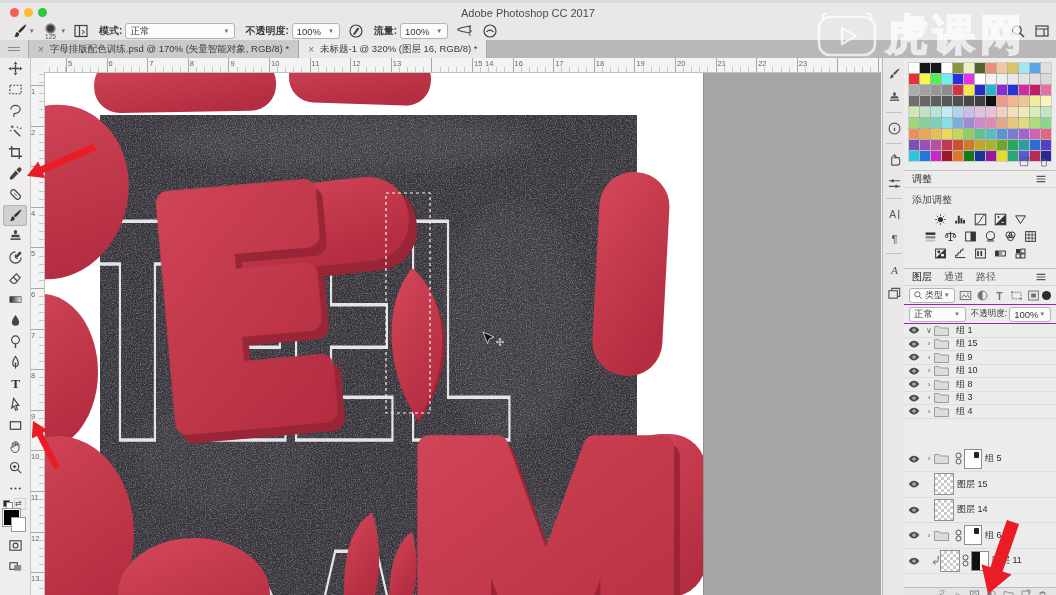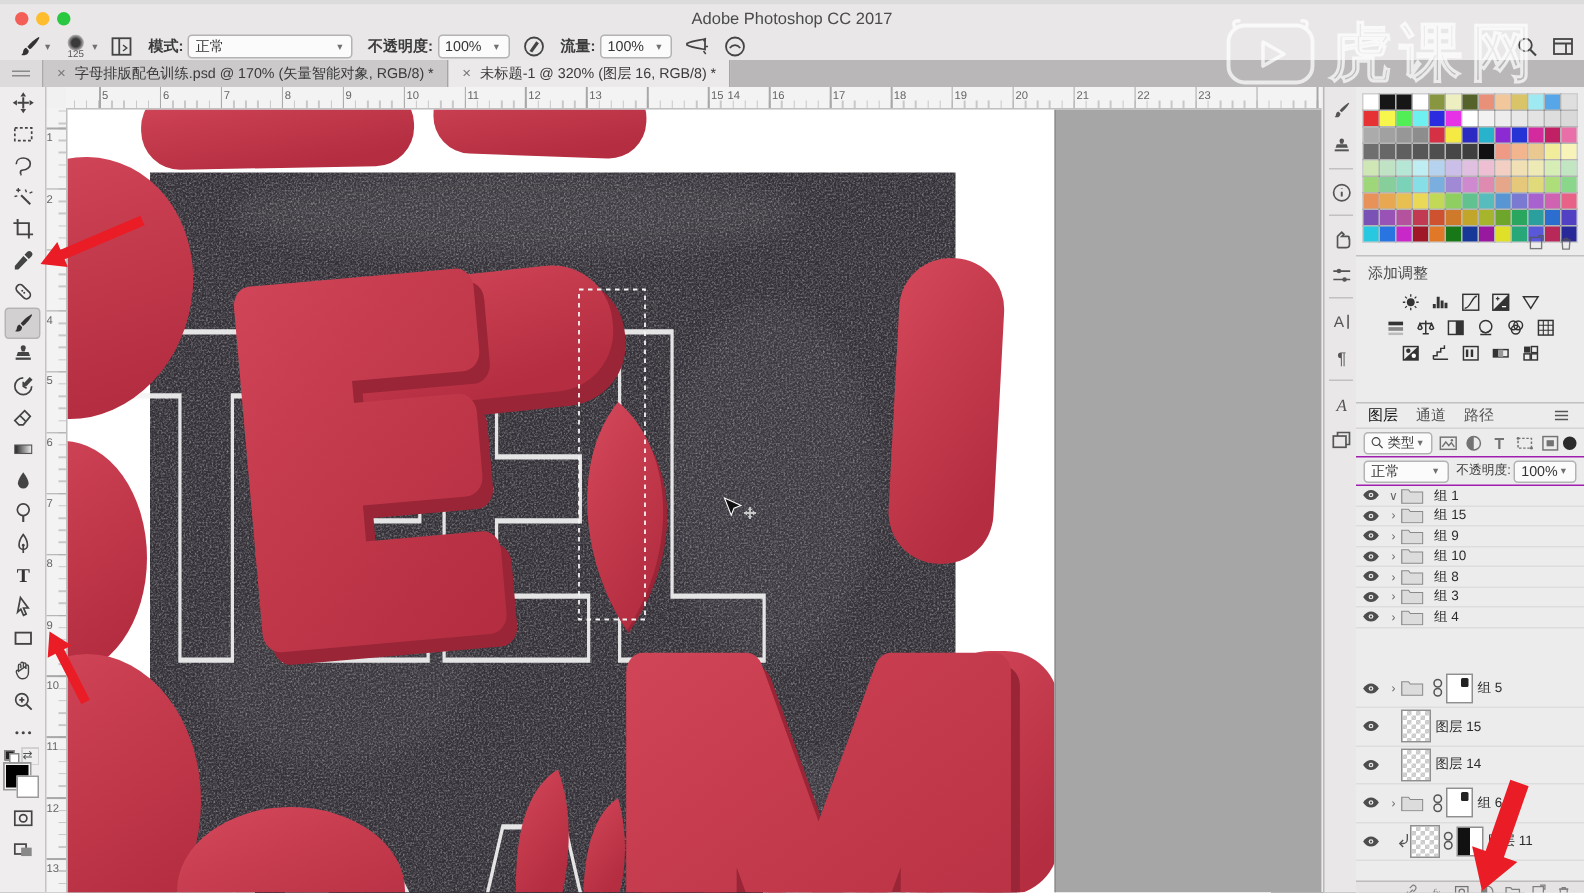--- a/index.html
+++ b/index.html
@@ -107,21 +107,21 @@
   .maskthumb.split{background:linear-gradient(to right,#111 0 50%,#fff 50%);}
   .linkico{width:7px;height:13px;flex:none;margin:0 2px;}
   .linkico svg{width:7px;height:13px;}
   .clipico{width:10px;height:11px;flex:none;margin-left:6px;}
   .clipico svg{width:10px;height:11px;}
   .layfoot{position:absolute;left:0;bottom:0;width:152px;height:8px;background:#e5e3e4;border-top:1px solid #bdbbbc;display:flex;align-items:flex-start;justify-content:flex-end;gap:6px;padding:1px 8px 0 0;box-sizing:border-box;overflow:hidden;}
   .layfoot .icon14{width:11px;height:11px;opacity:.7;}
   
   .wm{position:absolute;left:816px;top:12px;display:flex;align-items:center;gap:8px;opacity:.8;z-index:50;pointer-events:none;}
   .wm-logo{width:62px;height:46px;}
-  .wm-text{font-size:42px;font-weight:normal;letter-spacing:5px;color:transparent;-webkit-text-stroke:2px rgba(255,255,255,.9);line-height:1;}
+  .wm-text{font-size:42px;font-weight:bold;letter-spacing:5px;color:transparent;-webkit-text-stroke:2px rgba(255,255,255,.9);line-height:1;}
   
   .arrows{position:absolute;left:0;top:0;width:1056px;height:595px;z-index:60;pointer-events:none;}
 </style>
 </head>
 <body>
 
 <div class="app">
 
   <div class="menusliver"></div>
   <div class="titlebar">
@@ -659,20 +659,26 @@
               <path d="M10.5 3V1.5h4V5.5H13" stroke="#555"></path>
             </svg></span>
         <span class="icon14"><svg viewBox="0 0 16 16" fill="none" stroke="#444" stroke-width="1.2">
               <path d="M4.5 5.5h7l-.6 8h-5.8z" stroke="#555"></path>
               <path d="M3.5 5.5h9M6.5 5.5V4h3v1.5" stroke="#555"></path>
             </svg></span>
       </div>
     </div>
 
     <div class="adjpanel">
+      <div class="phead">
+        <span>调整</span>
+        <span class="icon14 menu"><svg viewBox="0 0 16 16" fill="none" stroke="#444" stroke-width="1.2">
+              <path d="M3 5h10M3 8h10M3 11h10" stroke="#555"></path>
+            </svg></span>
+      </div>
       <div class="addlabel">添加调整</div>
       <div>
           <div class="adjrow">
             <div class="icon14"><svg viewBox="0 0 16 16" fill="none" stroke="#444" stroke-width="1.2">
                 <circle cx="8" cy="8" r="3.2" fill="#333" stroke="none"></circle>
                 <path d="M8 1.5v2M8 12.5v2M1.5 8h2M12.5 8h2M3.4 3.4l1.4 1.4M11.2 11.2l1.4 1.4M12.6 3.4l-1.4 1.4M4.8 11.2l-1.4 1.4" stroke="#333" stroke-width="1.1"></path>
               </svg></div>
             <div class="icon14"><svg viewBox="0 0 16 16" fill="none" stroke="#444" stroke-width="1.2">
                 <path d="M1.5 13V9.5h2.4V13zm3.2 0V3.5h2.4V13zm3.2 0V6.5h2.4V13zm3.2 0V8.5h2.4V13z" fill="#333" stroke="none"></path>
               </svg></div>

